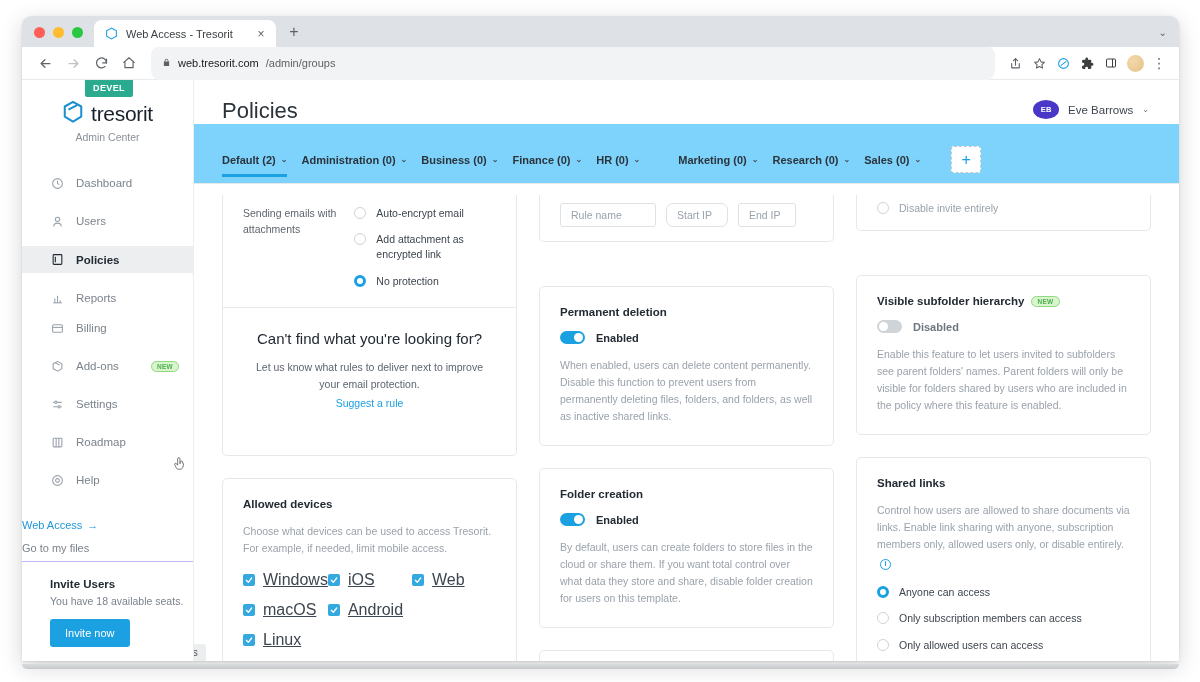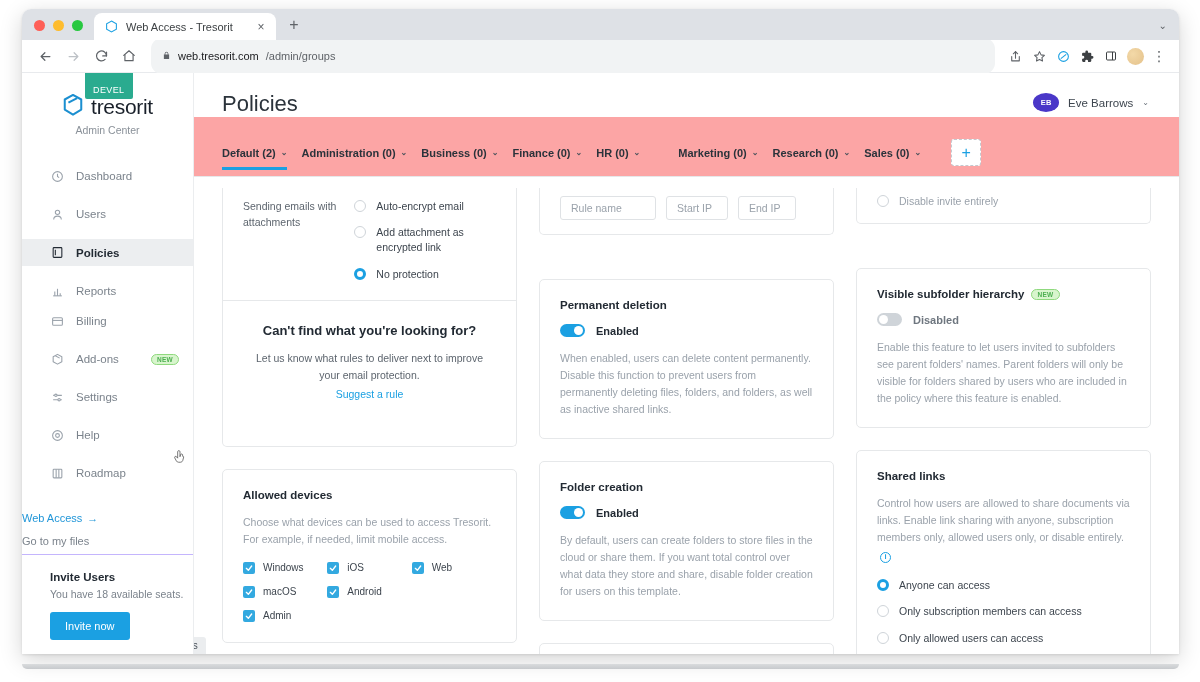--- a/index.html
+++ b/index.html
@@ -6,21 +6,21 @@
   html, body {
     width: 1200px; height: 682px;
     overflow: hidden;
     font-family: "Liberation Sans", sans-serif;
     background: #ffffff;
   }
 
   
   #browser-window {
     position: absolute;
-    left: 22px; top: 9px;
+    left: 22px; top: 16px;
     width: 1157px; height: 645px;
     background: #ffffff;
     border-radius: 9px 9px 0 0;
     box-shadow: 0 6px 22px rgba(0,0,0,0.17), 0 1px 3px rgba(0,0,0,0.10);
     overflow: hidden;
   }
 
   
   #tabstrip {
     position: relative;
@@ -108,23 +108,23 @@
     background: #ffffff;
     border-right: 1px solid #ebedef;
     position: relative;
     padding-top: 0;
   }
   #devel-badge {
     position: absolute;
     left: 63px; top: 0;
     background: #2aab8f;
     color: #ffffff;
-    font-size: 9px; font-weight: normal;
+    font-size: 9px; font-weight: bold;
     letter-spacing: .4px;
-    padding: 12px 8px 4px;
+    padding: 3px 8px 4px;
     border-radius: 0 0 2px 2px;
   }
   #brand { padding: 20px 0 0 0; text-align: center; }
   #brand-row { display: flex; align-items: center; justify-content: center; gap: 7px; }
   #brand-name { font-size: 21px; color: #19202a; letter-spacing: -.3px; }
   #brand-sub { font-size: 10.5px; color: #8a9199; margin-top: 3px; }
 
   #nav { margin-top: 27px; }
   .nav-item {
     display: flex; align-items: center;
@@ -199,21 +199,21 @@
     display: flex; align-items: center; justify-content: center;
     letter-spacing: .2px;
   }
   #user-name { font-size: 11.5px; color: #3d454e; }
   .chev { color: #6b737c; font-size: 8px; }
 
   #tabs-row {
     display: flex; align-items: center;
     gap: 0;
     padding: 22px 0 0 28px;
-    background: #fca5a5;
+    background: #7dd3fc;
     position: relative;
     z-index: 3;
     border-bottom: 1px solid #e6e8ea;
     text-align: center;
   }
   .policy-tab {
     font-size: 11px; color: #2b333b; font-weight: bold;
     padding: 0 14px 10px 0;
     display: flex; align-items: center; gap: 5px;
     position: relative;
@@ -303,52 +303,52 @@
 
   
   .cb-grid { display: grid; grid-template-columns: 1fr 1fr 1fr; row-gap: 12px; margin-top: 4px; }
   .cb-row { display: flex; align-items: center; gap: 8px; }
   .cb {
     width: 12px; height: 12px; border-radius: 2px;
     background: #33a9e0; flex: 0 0 12px;
     display: flex; align-items: center; justify-content: center;
   }
   .cb svg { width: 8px; height: 8px; }
-  .cb-label { font-size: 10px; color: #3d454e; }
+  .cb-label { font-size: 16px; color: #3d454e; text-decoration: underline; }
 
   
   .attach-row { display: flex; gap: 0; padding-top: 13px; }
   .attach-left { width: 44%; font-size: 10.5px; color: #5d656e; line-height: 1.5; }
   .attach-right { flex: 1; }
 
   .suggest-block {
     border-top: 1px solid #e6e8ea;
     margin: 18px -20px 0;
     padding: 22px 26px 24px;
     text-align: center;
   }
-  .suggest-strong { font-size: 13px; font-weight: bold; color: #222a33; }
+  .suggest-strong { font-size: 15px; font-weight: normal; color: #222a33; }
   .suggest-text { font-size: 10.5px; color: #5d656e; line-height: 1.62; margin-top: 12px; }
   .suggest-link { font-size: 10.5px; color: #1ba0e2; margin-top: 2px; display: inline-block; }
 
   
   .ip-row { display: flex; gap: 10px; padding-top: 10px; }
   .ip-input {
     height: 24px;
     border: 1px solid #dfe2e5;
     border-radius: 3px;
     font-size: 10.5px;
     color: #9aa2ab;
     padding: 0 10px;
     display: flex; align-items: center;
     background: #ffffff;
     font-family: inherit;
   }
   .ip-input.name { width: 96px; }
-  .ip-input.start { width: 62px; }
+  .ip-input.start { width: 62px; border-radius: 7px; }
   .ip-input.end { width: 58px; }
 
   .info-icon {
     display: inline-flex; align-items: center; justify-content: center;
     width: 11px; height: 11px; border-radius: 50%;
     border: 1px solid #1ba0e2; color: #1ba0e2;
     font-size: 7.5px; font-weight: bold;
     vertical-align: -1px; margin-left: 3px;
   }
 
@@ -557,35 +557,35 @@
                 <circle cx="9" cy="8" r="2.2" fill="#ffffff"></circle>
                 <circle cx="15" cy="16" r="2.2" fill="#ffffff"></circle>
               </svg>
           </span>
           <span class="nav-label">Settings</span>
         </div>
 
         <div class="nav-item" style="margin-top:12px">
           <span class="nav-ico">
             <svg width="13" height="13" viewBox="0 0 24 24" fill="none" stroke="currentColor" stroke-width="2">
+                <rect x="4" y="4" width="16" height="16" rx="1.5"></rect>
+                <path d="M9.5 4v16M14.5 4v16"></path>
+              </svg>
+          </span>
+          <span class="nav-label">Roadmap</span>
+        </div>
+
+        <div class="nav-item" style="margin-top:12px">
+          <span class="nav-ico">
+            <svg width="13" height="13" viewBox="0 0 24 24" fill="none" stroke="currentColor" stroke-width="2">
                 <circle cx="12" cy="12" r="9"></circle>
                 <circle cx="12" cy="12" r="3.5"></circle>
               </svg>
           </span>
           <span class="nav-label">Help</span>
-        </div>
-
-        <div class="nav-item" style="margin-top:12px">
-          <span class="nav-ico">
-            <svg width="13" height="13" viewBox="0 0 24 24" fill="none" stroke="currentColor" stroke-width="2">
-                <rect x="4" y="4" width="16" height="16" rx="1.5"></rect>
-                <path d="M9.5 4v16M14.5 4v16"></path>
-              </svg>
-          </span>
-          <span class="nav-label">Roadmap</span>
         </div>
       </div>
 
       <div id="sidebar-links">
         <div id="web-access-link">
           <span>Web Access</span>
           <span>→</span>
         </div>
         <div id="go-to-files">Go to my files</div>
       </div>
@@ -718,21 +718,21 @@
                     </span>
                   <span class="cb-label">Android</span>
                 </div>
                 <div class="cb-row"></div>
                 <div class="cb-row">
                   <span class="cb">
                       <svg viewBox="0 0 24 24" fill="none" stroke="#fff" stroke-width="4" stroke-linecap="round" stroke-linejoin="round">
                         <path d="M4 13l6 6L20 6"></path>
                       </svg>
                     </span>
-                  <span class="cb-label">Admin</span>
+                  <span class="cb-label">Linux</span>
                 </div>
               </div>
             </div>
 
             <div class="card clipped-bottom">
               
               
             </div>
           </div>
 

